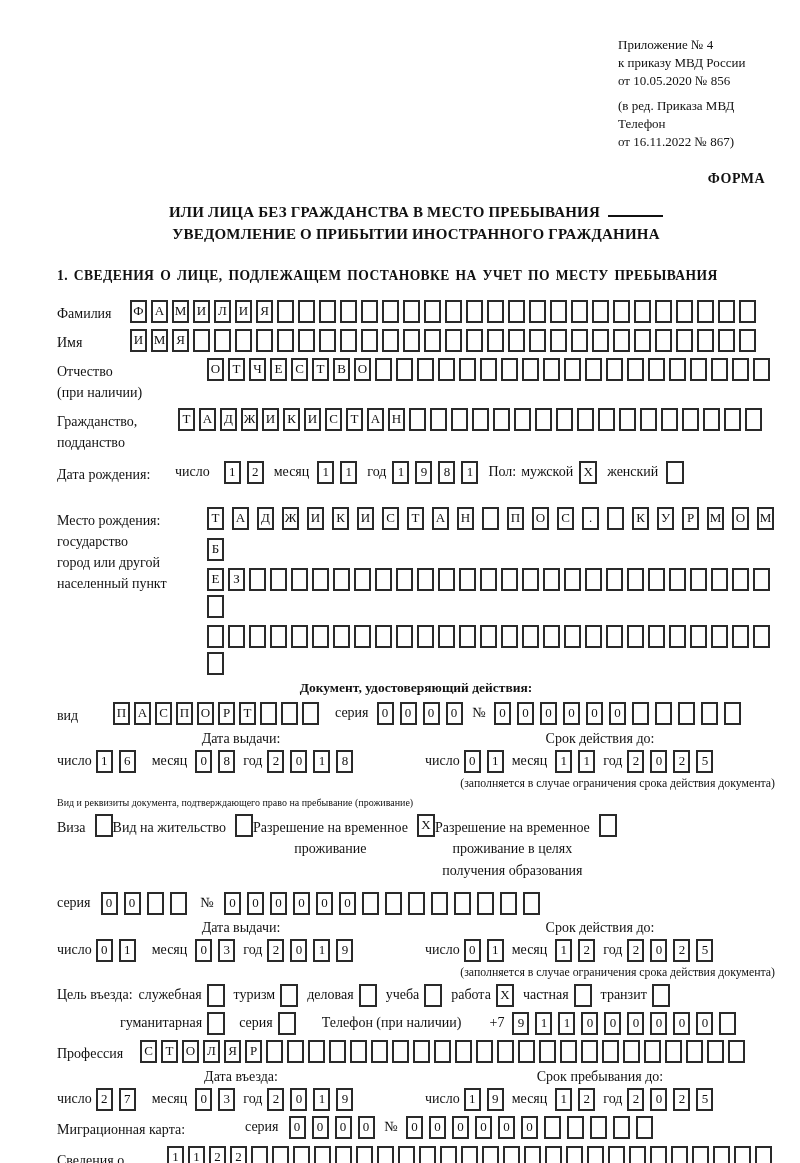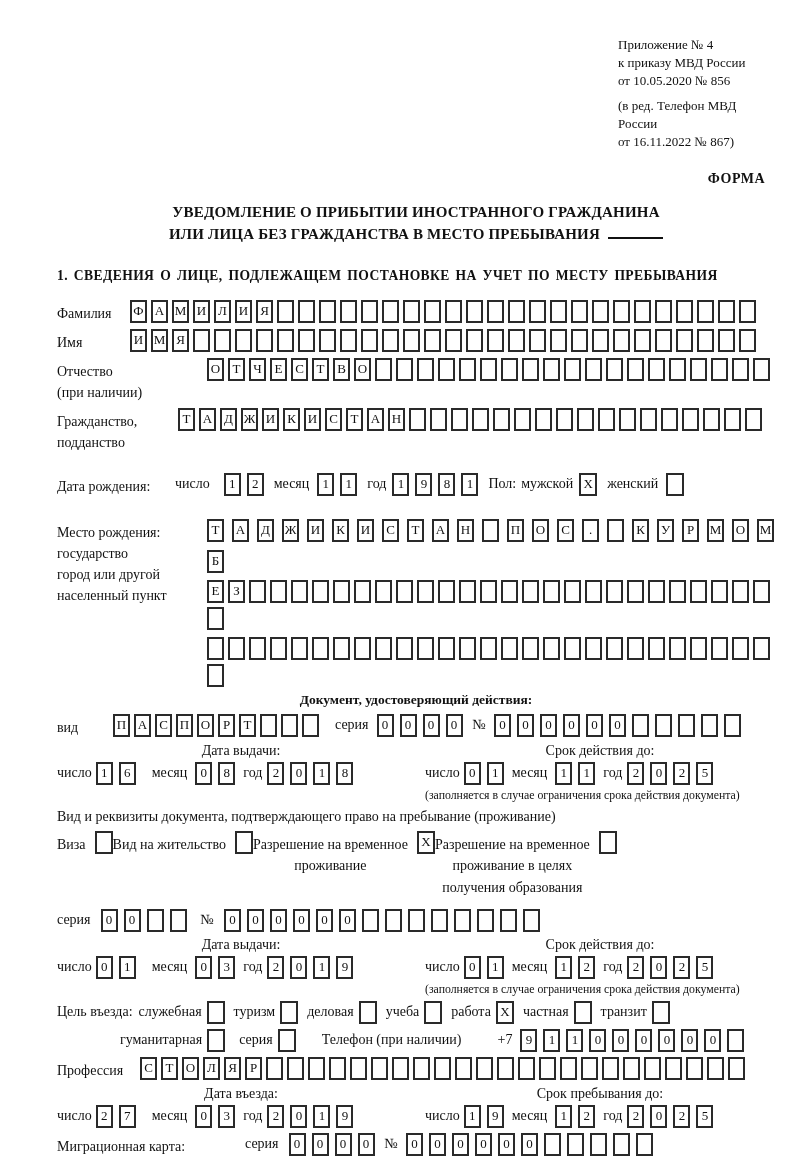--- a/index.html
+++ b/index.html
@@ -35,23 +35,23 @@
   .glabel { padding-top:3px; flex:none; }
   .grp { display:flex; gap:6px; margin-right:10px; }
 
   .doc-heading { text-align:center; font-weight:bold; font-size:13.5px; margin:4px 0 6px; }
 
   .date-pair { display:flex; margin-bottom:3px; }
   .dp-left { width:368px; flex:none; }
   .dp-right { flex:1; }
   .dp-head { text-align:center; font-size:14px; margin-bottom:3px; }
   .dp-line { display:flex; align-items:flex-start; font-size:14px; }
-  .dp-note { font-size:11.8px; text-align:left; margin-top:3px; }
-
-  .res-line { font-size:14px; margin-bottom:6px; }
+  .dp-note { font-size:11.8px; text-align:right; margin-top:3px; }
+
+  .res-line { font-size:10px; margin-bottom:6px; }
   .opts { display:flex; align-items:flex-start; padding-right:52px; margin:4px 0 10px; font-size:14px; }
   .opt { display:flex; gap:9px; align-items:flex-start; }
   .opt .lbl { padding-top:3px; text-align:center; line-height:1.55; }
 
   .po { display:flex; gap:5px; margin-right:9px; }
   .po .lbl { padding-top:3px; }
 
   .reps { display:flex; }
   .reps-label { width:110px; flex:none; font-size:14px; line-height:1.82; padding-top:2px; }
   .reps-rows .cells { margin-bottom:9px; }
@@ -59,29 +59,29 @@
 </head>
 <body>
 
 <div class="page">
 <div class="content">
 
   <div class="appendix">
     <div>Приложение № 4</div>
     <div>к приказу МВД России</div>
     <div>от 10.05.2020 № 856</div>
-    <div class="ed">(в ред. Телефон МВД России</div>
+    <div class="ed">(в ред. Приказа МВД Телефон</div>
     <div>от 16.11.2022 № 867)</div>
   </div>
 
   <div class="forma">ФОРМА</div>
 
   <div class="title">
+    <div><span>ИЛИ ЛИЦА БЕЗ ГРАЖДАНСТВА В МЕСТО ПРЕБЫВАНИЯ</span><span class="title-underline"></span></div>
     <div>УВЕДОМЛЕНИЕ О ПРИБЫТИИ ИНОСТРАННОГО ГРАЖДАНИНА</div>
-    <div><span>ИЛИ ЛИЦА БЕЗ ГРАЖДАНСТВА В МЕСТО ПРЕБЫВАНИЯ</span><span class="title-underline"></span></div>
   </div>
 
   <div class="sec-heading">1. СВЕДЕНИЯ О ЛИЦЕ, ПОДЛЕЖАЩЕМ ПОСТАНОВКЕ НА УЧЕТ ПО МЕСТУ ПРЕБЫВАНИЯ</div>
 
   <div class="row">
     <span class="flabel" style="width:73px">Фамилия</span>
     <span class="cells">
           <span class="cell">Ф</span>
           <span class="cell">А</span>
           <span class="cell">М</span>
@@ -217,21 +217,21 @@
           <span class="cell"></span>
           <span class="cell"></span>
           <span class="cell"></span>
           <span class="cell"></span>
           <span class="cell"></span>
           <span class="cell"></span>
           <span class="cell"></span>
         </span>
   </div>
 
-  <div class="row" style="margin-top:20px">
+  <div class="row" style="margin-top:8px">
     <span class="flabel" style="width:118px">Дата рождения:</span>
     <span class="glabel" style="margin-right:14px">число</span>
     <span class="grp">
           <span class="cells g6">
             <span class="cell">1</span>
             <span class="cell">2</span>
           </span>
         </span>
     <span class="glabel" style="margin-right:8px">месяц</span>
     <span class="grp">
@@ -577,21 +577,21 @@
 
   <div class="row">
     <span class="po" style="margin-left:63px;margin-right:14px">
           <span class="lbl">гуманитарная</span>
           <span class="checkbox"></span>
         </span>
     <span class="po" style="margin-right:26px">
           <span class="lbl">серия</span>
           <span class="checkbox"></span>
         </span>
-    <span class="glabel" style="margin-right:36px">Телефон (при наличии)</span>
+    <span class="glabel" style="margin-right:28px">Телефон (при наличии)</span>
     <span class="glabel" style="margin-right:8px">+7</span>
     <span class="cells g6">
           <span class="cell">9</span>
           <span class="cell">1</span>
           <span class="cell">1</span>
           <span class="cell">0</span>
           <span class="cell">0</span>
           <span class="cell">0</span>
           <span class="cell">0</span>
           <span class="cell">0</span>

